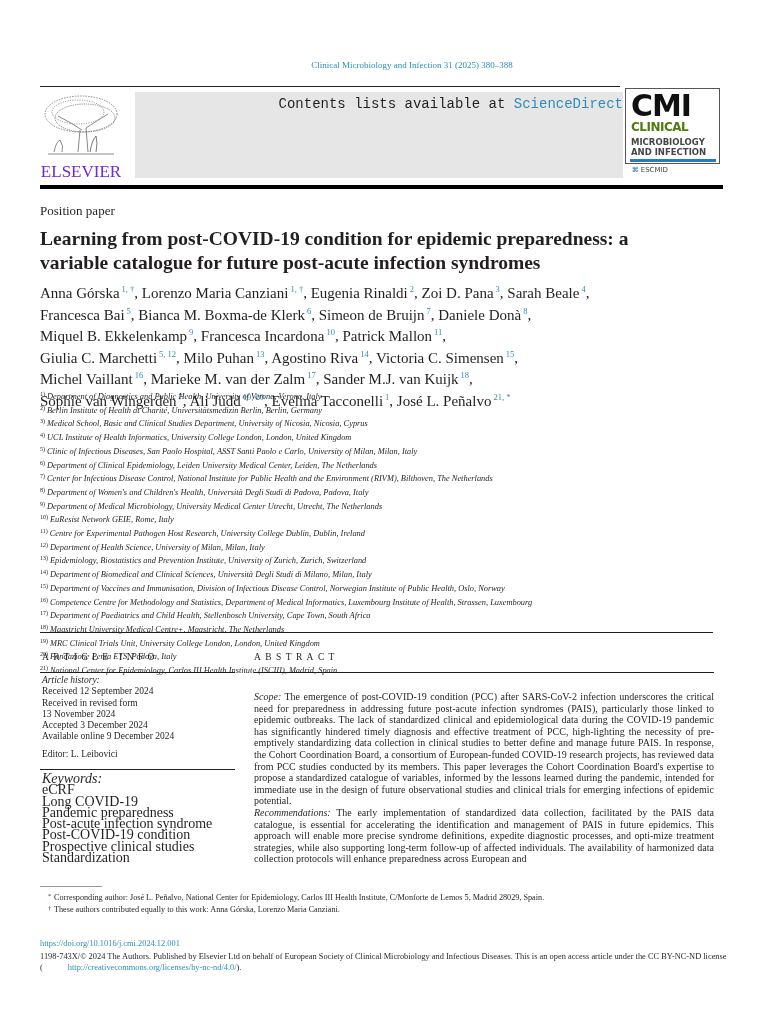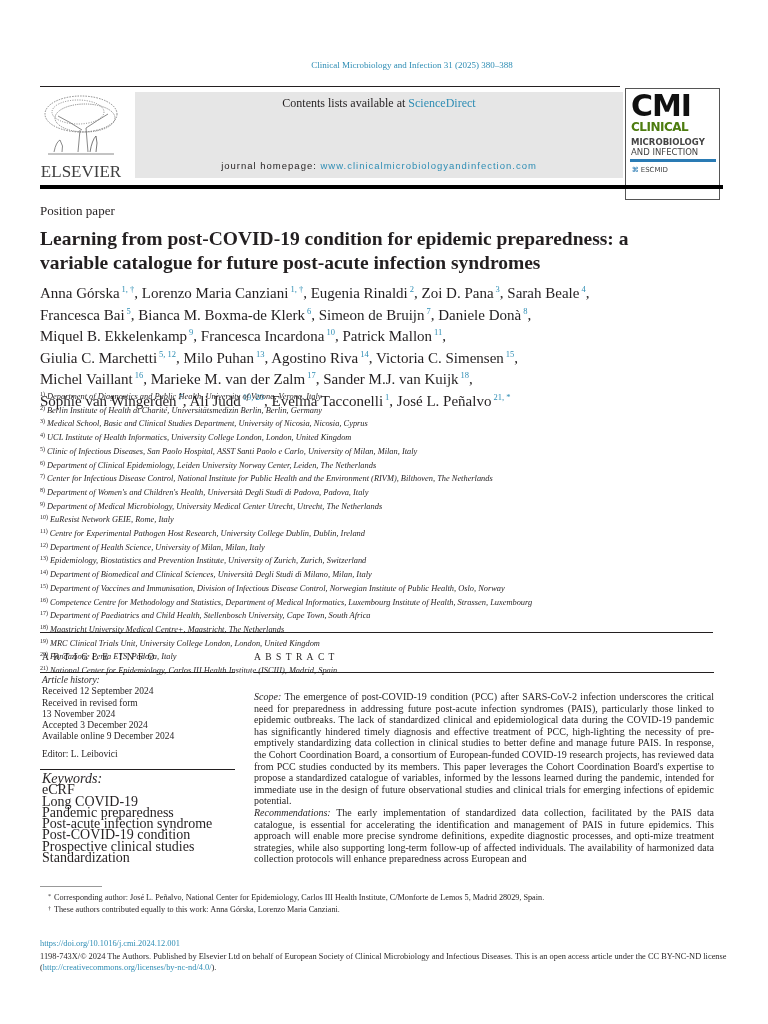--- a/index.html
+++ b/index.html
@@ -11,49 +11,49 @@
       font-size: 9px; color: #2e8db4; font-family: "Liberation Serif", serif; margin-left: 28px;
     }
 
     .masthead-topline { position: absolute; top: 86px; left: 40px; width: 580px; height: 1px; background: #231f20; }
     .masthead-bottomline { position: absolute; top: 185px; left: 40px; width: 683px; height: 4px; background: #000; }
 
     .elsevier-logo { position: absolute; top: 92px; left: 40px; width: 82px; height: 90px; }
     .elsevier-tree { position: absolute; top: 0; left: 0; width: 82px; height: 70px; }
     .elsevier-word {
       position: absolute; bottom: 0; left: 0; width: 82px; text-align: center;
-      font-size: 17px; color: #404040; font-family: "Liberation Serif", serif; letter-spacing: 0px;
+      font-size: 17px; color: #6d28d9; font-family: "Liberation Serif", serif; letter-spacing: 0px;
     }
 
     .masthead-box {
       position: absolute; top: 92px; left: 135px; width: 488px; height: 86px; background: #e6e6e6;
     }
     .contents-line {
-      position: absolute; top: 4px; left: 0; width: 100%; text-align: center;
-      font-family: Liberation Serif, serif; font-size: 12px; color: #231f20;
+      position: absolute; top: 4px; left: 0; width: 100%; text-align: right;
+      font-family: Liberation Mono, monospace; font-size: 14px; color: #231f20;
     }
     .contents-line a { color: #2e8db4; text-decoration: none; }
     .journal-title {
       position: absolute; top: 30px; left: 0; width: 100%; text-align: center;
       font-family: "Liberation Serif", serif; font-size: 21px; color: #231f20;
     }
     .homepage-line {
       position: absolute; top: 68px; left: 0; width: 100%; text-align: center;
       font-family: "Liberation Sans", sans-serif; font-size: 9.5px; letter-spacing: 1px; color: #231f20;
     }
     .homepage-line a { color: #2e8db4; text-decoration: none; }
 
     .cmi-logo {
-      position: absolute; top: 88px; left: 625px; width: 95px; height: 112px;
+      position: absolute; top: 88px; left: 625px; width: 95px; height: 76px;
       border: 1px solid #555; background: #fff; font-family: "DejaVu Sans", sans-serif;
     }
     .cmi-big { position: absolute; top: 2px; left: 5px; font-size: 30px; font-weight: bold; color: #111; letter-spacing: -1px; line-height: 30px; }
     .cmi-clinical { position: absolute; top: 30px; left: 5px; font-size: 12px; font-weight: bold; color: #4d7c0f; line-height: 17px; letter-spacing: -0.5px; }
     .cmi-micro { position: absolute; top: 48px; left: 5px; font-size: 8.5px; font-weight: bold; color: #444; line-height: 10px; }
-    .cmi-and { position: absolute; top: 58px; left: 5px; font-size: 8.5px; font-weight: normal; color: #444; line-height: 10px; }
+    .cmi-and { position: absolute; top: 58px; left: 5px; font-size: 8.5px; font-weight: bold; color: #444; line-height: 10px; }
     .cmi-bar { position: absolute; top: 70px; left: 4px; width: 86px; height: 3px; background: #2a7bb4; }
     .cmi-escmio { position: absolute; top: 76px; left: 6px; font-size: 7px; color: #444; line-height: 10px; }
     .cmi-escmio .x { color: #2a7bb4; font-weight: bold; }
 
     .article-type { position: absolute; top: 203px; left: 40px; font-size: 13px; color: #231f20; }
     .article-title {
       position: absolute; top: 227px; left: 40px; width: 640px; font-size: 19.5px; line-height: 24px; color: #231f20;
     }
 
     .authors {
@@ -92,21 +92,21 @@
 
     .fn-rule { position: absolute; top: 886px; left: 40px; width: 62px; height: 1px; background: #999; }
     .footnotes { position: absolute; top: 891px; left: 48px; width: 680px; font-size: 8.2px; line-height: 11px; color: #231f20; }
     .footnotes .em { font-style: italic; }
     .footnotes a { color: #2e8db4; text-decoration: none; }
     .footnotes sup { font-size: 6px; vertical-align: 2px; margin-right: 3px; }
     .indent { padding-left: 8px; }
 
     .doi { position: absolute; top: 939px; left: 40px; font-size: 8.4px; color: #2e8db4; text-align: center; }
     .copyright { position: absolute; top: 951px; left: 40px; width: 690px; font-size: 8.4px; line-height: 11px; color: #231f20; }
-    .copyright a { color: #2e8db4; text-decoration: none; }
+    .copyright a { color: #2e8db4; text-decoration: none; padding-left: 25px; }
   </style>
 </head>
 <body>
 
 <div class="running-head">Clinical Microbiology and Infection 31 (2025) 380–388</div>
 
 <div class="masthead-topline"></div>
 
 <div class="elsevier-logo">
   <svg class="elsevier-tree" viewBox="0 0 82 70">
@@ -120,23 +120,20 @@
       <path d="M14 60 Q16 50 20 48 Q24 54 22 60"></path>
     </g>
   </svg>
   <div class="elsevier-word">ELSEVIER</div>
 </div>
 
 <div class="masthead-box">
   <div class="contents-line">
     <span>Contents lists available at </span><a>ScienceDirect</a>
   </div>
-  <div class="homepage-line">
-    <span>journal homepage: </span><a>www.clinicalmicrobiologyandinfection.com</a>
-  </div>
 </div>
 
 <div class="cmi-logo">
   <div class="cmi-big">CMI</div>
   <div class="cmi-clinical">CLINICAL</div>
   <div class="cmi-micro">MICROBIOLOGY</div>
   <div class="cmi-and">AND INFECTION</div>
   <div class="cmi-bar"></div>
   <div class="cmi-escmio"><span class="x">⌘</span> <span>ESCMID</span></div>
 </div>
@@ -147,21 +144,21 @@
 <h1 class="article-title" style="font-weight:bold">Learning from post-COVID-19 condition for epidemic preparedness: a variable catalogue for future post-acute infection syndromes</h1>
 
 <div class="authors" id="authors"><span>Anna Górska</span><sup>1, †</sup>, <span>Lorenzo Maria Canziani</span><sup>1, †</sup>, <span>Eugenia Rinaldi</span><sup>2</sup>, <span>Zoi D. Pana</span><sup>3</sup>, <span>Sarah Beale</span><sup>4</sup>, <br><span>Francesca Bai</span><sup>5</sup>, <span>Bianca M. Boxma-de Klerk</span><sup>6</sup>, <span>Simeon de Bruijn</span><sup>7</sup>, <span>Daniele Donà</span><sup>8</sup>, <br><span>Miquel B. Ekkelenkamp</span><sup>9</sup>, <span>Francesca Incardona</span><sup>10</sup>, <span>Patrick Mallon</span><sup>11</sup>, <br><span>Giulia C. Marchetti</span><sup>5, 12</sup>, <span>Milo Puhan</span><sup>13</sup>, <span>Agostino Riva</span><sup>14</sup>, <span>Victoria C. Simensen</span><sup>15</sup>, <br><span>Michel Vaillant</span><sup>16</sup>, <span>Marieke M. van der Zalm</span><sup>17</sup>, <span>Sander M.J. van Kuijk</span><sup>18</sup>, <br><span>Sophie van Wingerden</span><sup>7</sup>, <span>Ali Judd</span><sup>19, 20</sup>, <span>Evelina Tacconelli</span><sup>1</sup>, <span>José L. Peñalvo</span><sup>21, *</sup></div>
 
 <div class="affiliations" id="affiliations">
     <div><sup>1)</sup><span>Department of Diagnostics and Public Health, University of Verona, Verona, Italy</span></div>
     <div><sup>2)</sup><span>Berlin Institute of Health at Charité, Universitätsmedizin Berlin, Berlin, Germany</span></div>
     <div><sup>3)</sup><span>Medical School, Basic and Clinical Studies Department, University of Nicosia, Nicosia, Cyprus</span></div>
     <div><sup>4)</sup><span>UCL Institute of Health Informatics, University College London, London, United Kingdom</span></div>
     <div><sup>5)</sup><span>Clinic of Infectious Diseases, San Paolo Hospital, ASST Santi Paolo e Carlo, University of Milan, Milan, Italy</span></div>
-    <div><sup>6)</sup><span>Department of Clinical Epidemiology, Leiden University Norway Center, Leiden, The Netherlands</span></div>
+    <div><sup>6)</sup><span>Department of Clinical Epidemiology, Leiden University Medical Center, Leiden, The Netherlands</span></div>
     <div><sup>7)</sup><span>Center for Infectious Disease Control, National Institute for Public Health and the Environment (RIVM), Bilthoven, The Netherlands</span></div>
     <div><sup>8)</sup><span>Department of Women's and Children's Health, Università Degli Studi di Padova, Padova, Italy</span></div>
     <div><sup>9)</sup><span>Department of Medical Microbiology, University Medical Center Utrecht, Utrecht, The Netherlands</span></div>
     <div><sup>10)</sup><span>EuResist Network GEIE, Rome, Italy</span></div>
     <div><sup>11)</sup><span>Centre for Experimental Pathogen Host Research, University College Dublin, Dublin, Ireland</span></div>
     <div><sup>12)</sup><span>Department of Health Science, University of Milan, Milan, Italy</span></div>
     <div><sup>13)</sup><span>Epidemiology, Biostatistics and Prevention Institute, University of Zurich, Zurich, Switzerland</span></div>
     <div><sup>14)</sup><span>Department of Biomedical and Clinical Sciences, Università Degli Studi di Milano, Milan, Italy</span></div>
     <div><sup>15)</sup><span>Department of Vaccines and Immunisation, Division of Infectious Disease Control, Norwegian Institute of Public Health, Oslo, Norway</span></div>
     <div><sup>16)</sup><span>Competence Centre for Methodology and Statistics, Department of Medical Informatics, Luxembourg Institute of Health, Strassen, Luxembourg</span></div>

